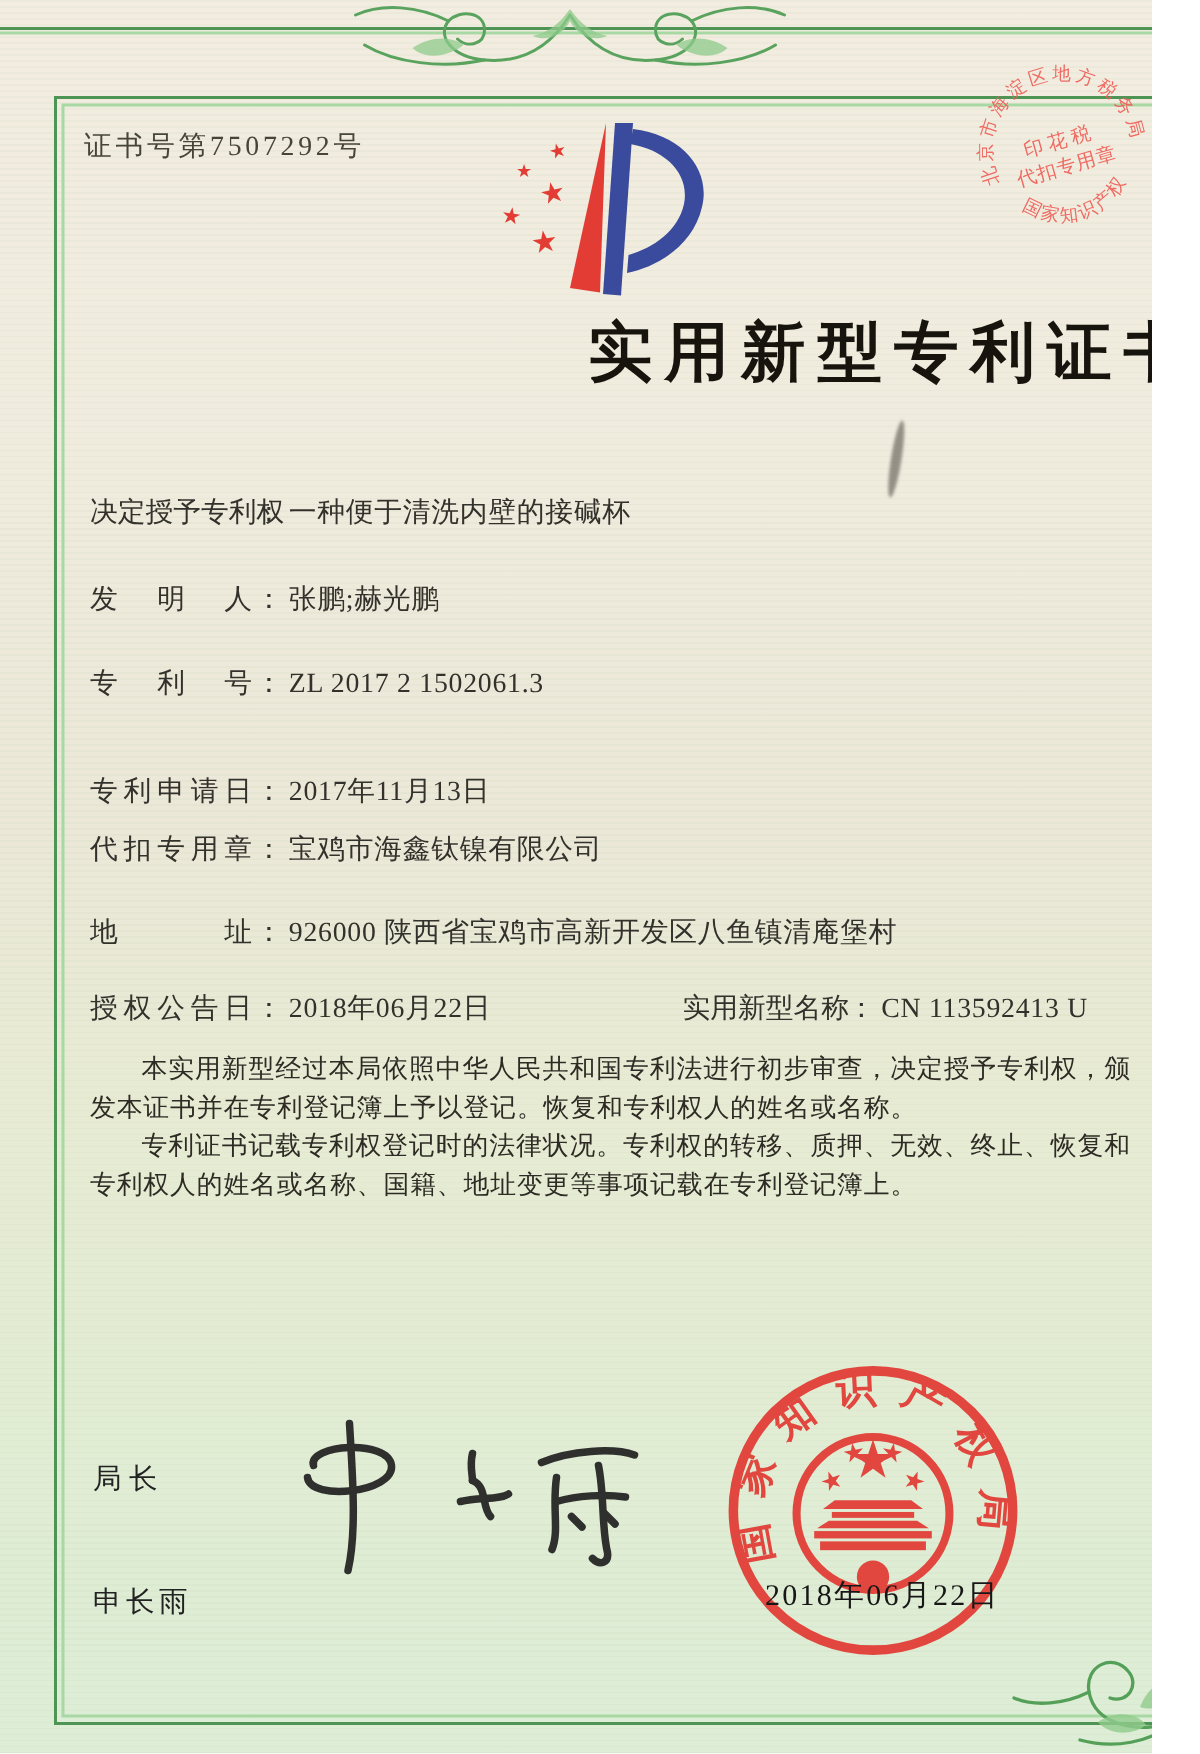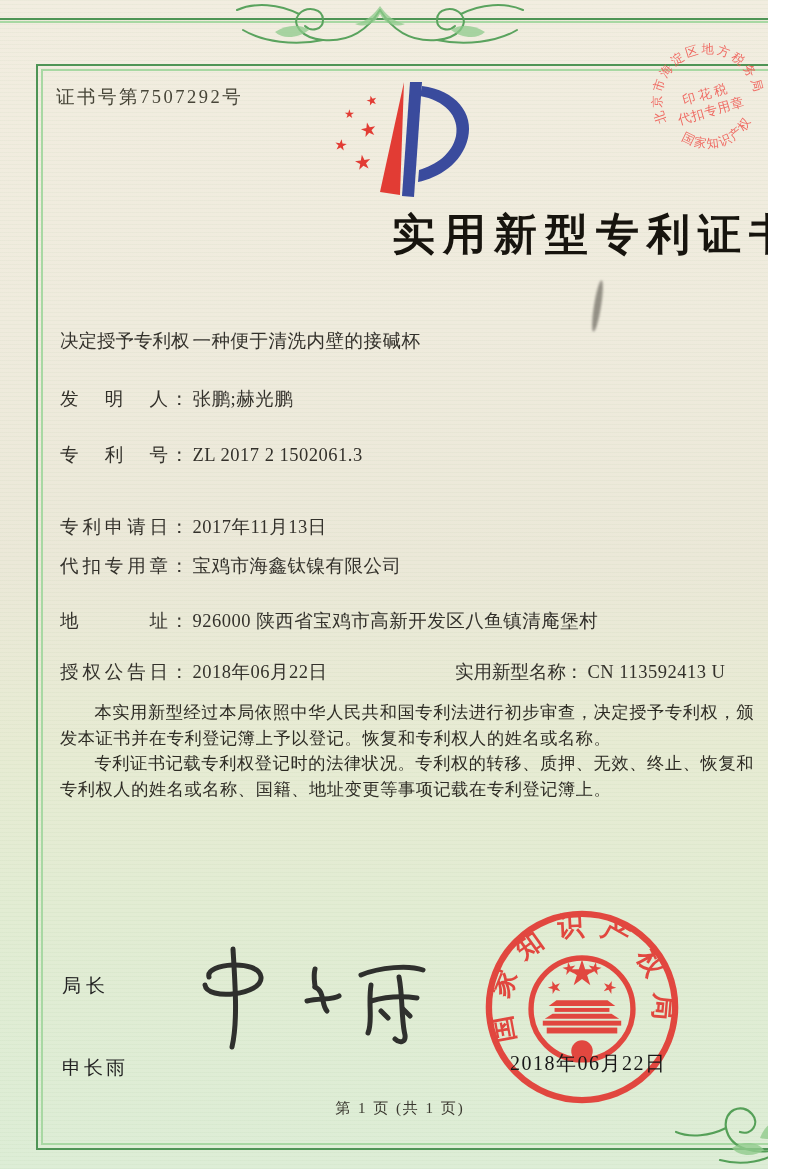--- a/index.html
+++ b/index.html
@@ -204,15 +204,14 @@
       <path d="M66,99 L74,93 L126,93 L134,99 Z"></path>
       <rect x="72" y="101" width="56" height="4"></rect>
       <path d="M62,112 L70,107 L130,107 L138,112 Z"></path>
       <rect x="60" y="114" width="80" height="5"></rect>
       <rect x="64" y="121" width="72" height="6"></rect>
       <circle cx="100" cy="145" r="11"></circle>
     </g>
   </svg>
   <div class="seal-date">2018年06月22日</div>
 
-  <div class="footer">第 1 页 (共 1 页)</div>
 
 </div>
 
 </body></html>

